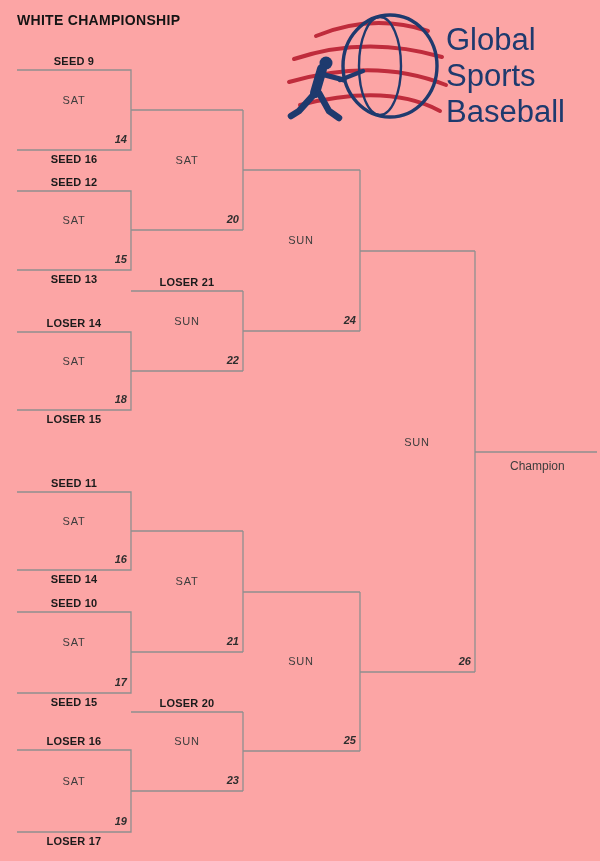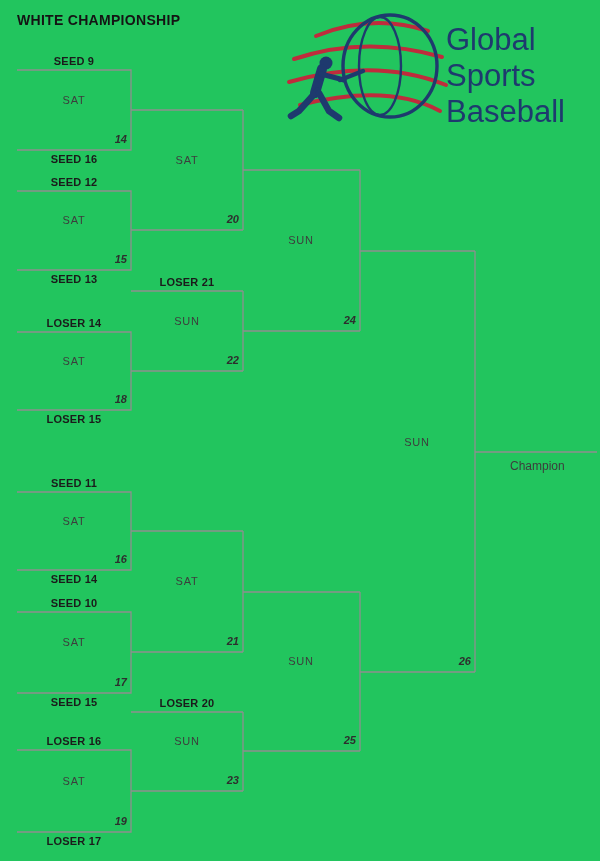--- a/index.html
+++ b/index.html
@@ -1,19 +1,19 @@
 <!DOCTYPE html>
 <html><head>
 <meta charset="utf-8">
 <style>
   html,body{margin:0;padding:0;background:#ffffff;}
   .sheet{
     position:relative;
     width:600px;height:861px;
-    background:#22c55e;
+    background:#fca5a5;
     font-family:"Liberation Sans", sans-serif;
     overflow:hidden;
   }
   svg{display:block;}
   .bracket-line{stroke:#8f8f8f;stroke-width:1.3;fill:none;}
   .title-text{font-family:"Liberation Sans",sans-serif;font-size:14px;font-weight:bold;fill:#141414;letter-spacing:.3px;}
   .seed-label{font-family:"Liberation Sans",sans-serif;font-size:11px;font-weight:bold;fill:#1b1b1b;letter-spacing:.2px;}
   .day-label{font-family:"Liberation Sans",sans-serif;font-size:11px;fill:#3d3d3d;letter-spacing:.8px;}
   .game-num{font-family:"Liberation Sans",sans-serif;font-size:11px;font-style:italic;font-weight:600;fill:#2e2e2e;}
   .champ-label{font-family:"Liberation Sans",sans-serif;font-size:12px;fill:#3d3d3d;}

